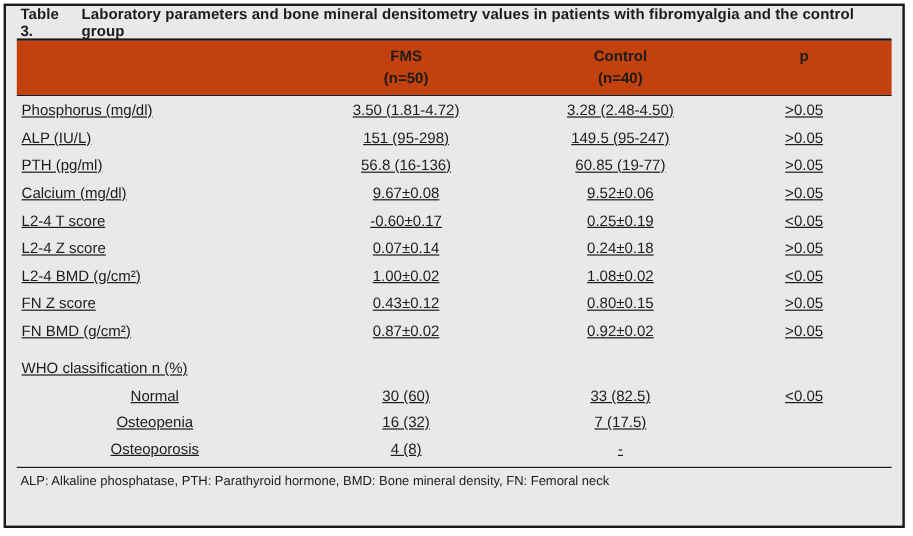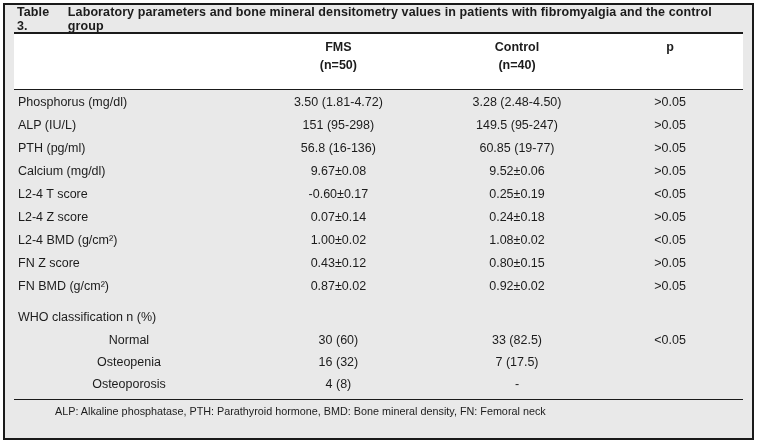--- a/index.html
+++ b/index.html
@@ -28,22 +28,22 @@
     align-items: center;
     font-size: 12.5px;
     letter-spacing: 0.1px;
     padding-left: 3px;
   }
   .title-prefix { font-weight: bold; }
   .title-rest { margin-left: 5px; font-weight: 600; }
   .rule-thick { border-top: 2px solid #1a1a1a; }
   .rule-thin  { border-top: 1.5px solid #1a1a1a; }
   .header-band {
-    background: #ffffff;
-    padding: 4px 0 15px 0;
+    background: #c2410c;
+    padding: 4px 0 5px 0;
   }
   table {
     width: 100%;
     border-collapse: collapse;
     table-layout: fixed;
   }
   col.c-label   { width: 31%; }
   col.c-fms     { width: 27%; }
   col.c-control { width: 22%; }
   col.c-p       { width: 20%; }
@@ -51,27 +51,26 @@
     padding: 0;
     font-size: 12.5px;
     font-weight: normal;
     text-align: center;
     vertical-align: middle;
     white-space: nowrap;
     overflow: hidden;
   }
   th { font-weight: bold; height: 18px; }
   td:first-child, th:first-child { text-align: left; padding-left: 4px; }
-  .body-table td { height: 23px; }
+  .body-table td { height: 23px; text-decoration: underline; }
   .section-gap td { height: 8px; }
   .section-header td { height: 24px; }
   .class-row td { height: 22px; text-align: center; }
   .footer {
     padding: 4px 1px 0 1px;
-    margin-left: 38px;
   }
   .footer-line {
     font-size: 10.8px;
     line-height: 15px;
     padding-left: 2px;
   }
 </style>
 </head>
 <body>
 

